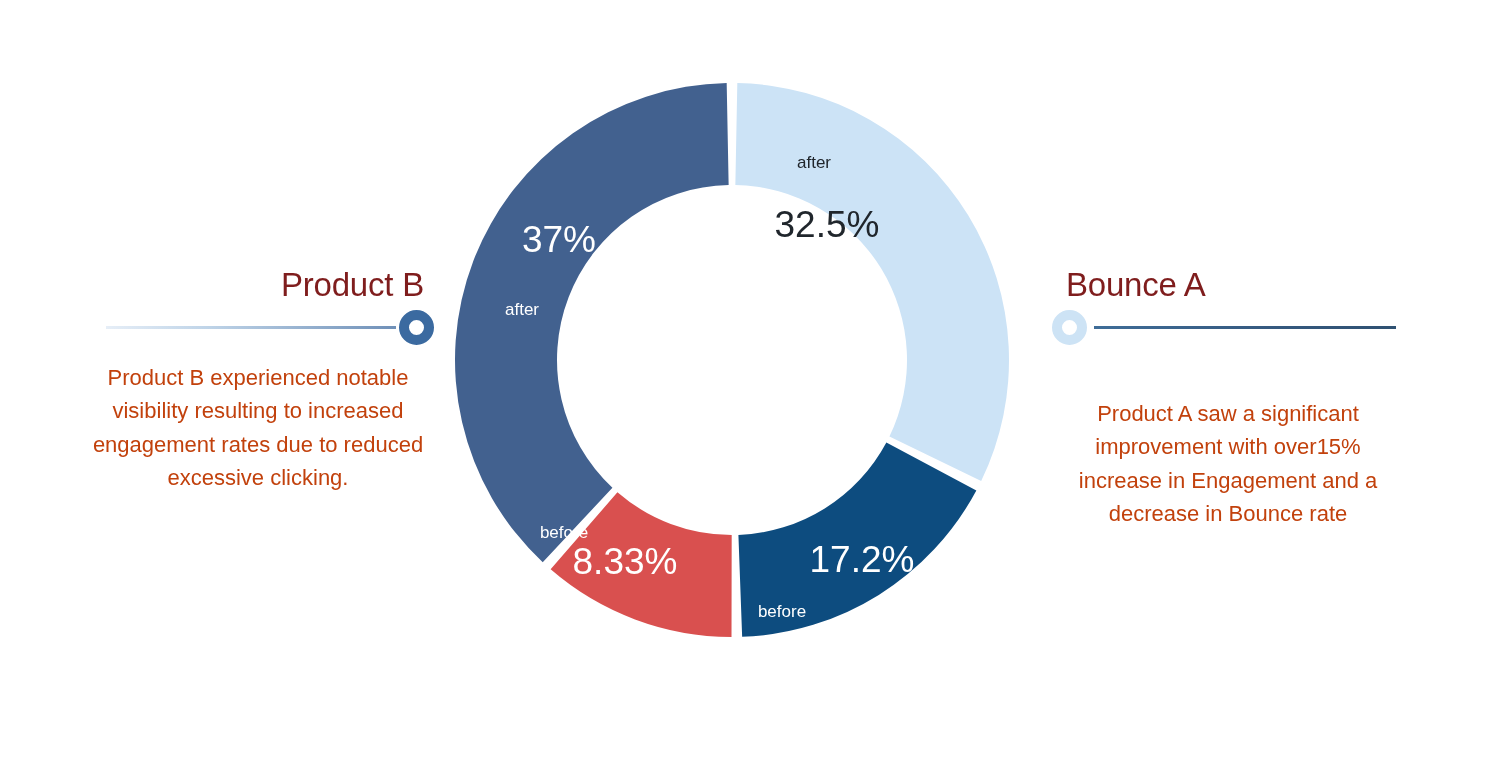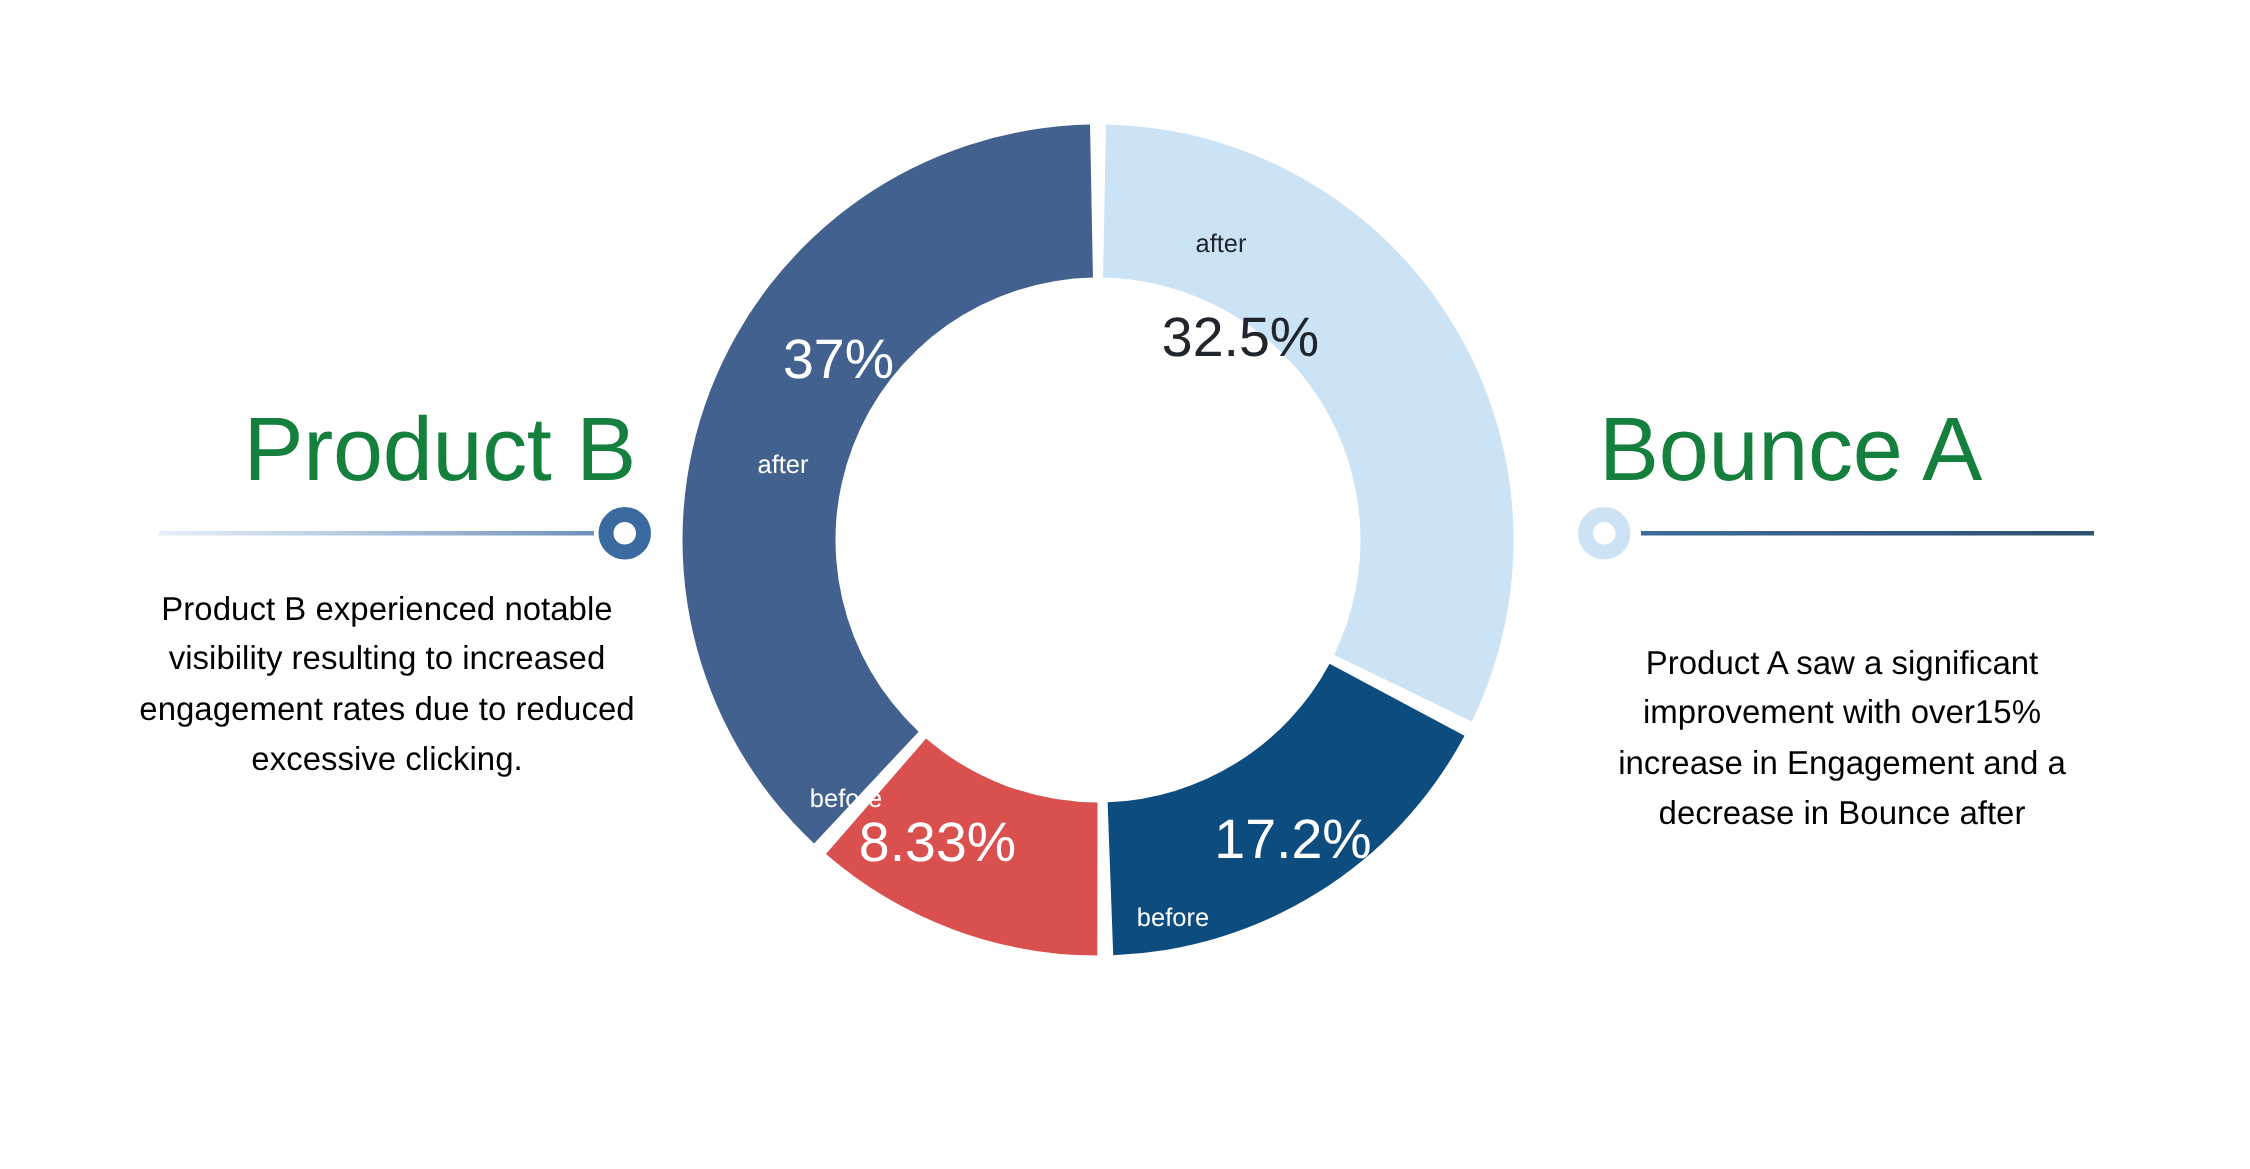--- a/index.html
+++ b/index.html
@@ -46,23 +46,23 @@
   
   .panel {
     position: absolute;
     width: 360px;
   }
   .panel-left  { left: 78px;  top: 268px; text-align: center; }
   .panel-right { left: 1048px; top: 268px; text-align: center; }
 
   .panel-title {
     font-family: "Liberation Sans", sans-serif;
-    font-size: 60px;
+    font-size: 33px;
     font-weight: 400;
-    color: #15803d;
+    color: #7f1d1d;
     line-height: 1.05;
     letter-spacing: -0.2px;
     margin: 0;
     white-space: nowrap;
   }
   .panel-left .panel-title  { text-align: right; padding-right: 14px; }
   .panel-right .panel-title { text-align: left;  padding-left: 18px; }
 
   .rule-row {
     position: relative;
@@ -92,21 +92,21 @@
     border-radius: 50%;
     box-sizing: border-box;
   }
   .ring-left  { right: 4px;  border: 10px solid #3b6aa0; background: #ffffff; }
   .ring-right { left: 4px;   border: 10px solid #cde3f5; background: #ffffff; }
 
   .panel-body {
     font-family: "Liberation Sans", sans-serif;
     font-size: 22px;
     font-weight: 400;
-    color: #000000;
+    color: #c2410c;
     line-height: 1.52;
     margin: 0;
     padding: 0 6px;
   }
   .panel-left .panel-body  { margin-top: 12px; }
   .panel-right .panel-body { margin-top: 48px; }
 </style>
 </head>
 <body>
 
@@ -141,16 +141,16 @@
         </g>
     </svg>
   </div>
 
   <div class="panel panel-right">
     <h2 class="panel-title">Bounce A</h2>
     <div class="rule-row">
       <div class="ring ring-right"></div>
       <div class="rule-line rule-right-line"></div>
     </div>
-    <p class="panel-body">Product A saw a significant improvement with over15% increase in Engagement and a decrease in Bounce after</p>
+    <p class="panel-body">Product A saw a significant improvement with over15% increase in Engagement and a decrease in Bounce rate</p>
   </div>
 
 </div>
 
 </body></html>

